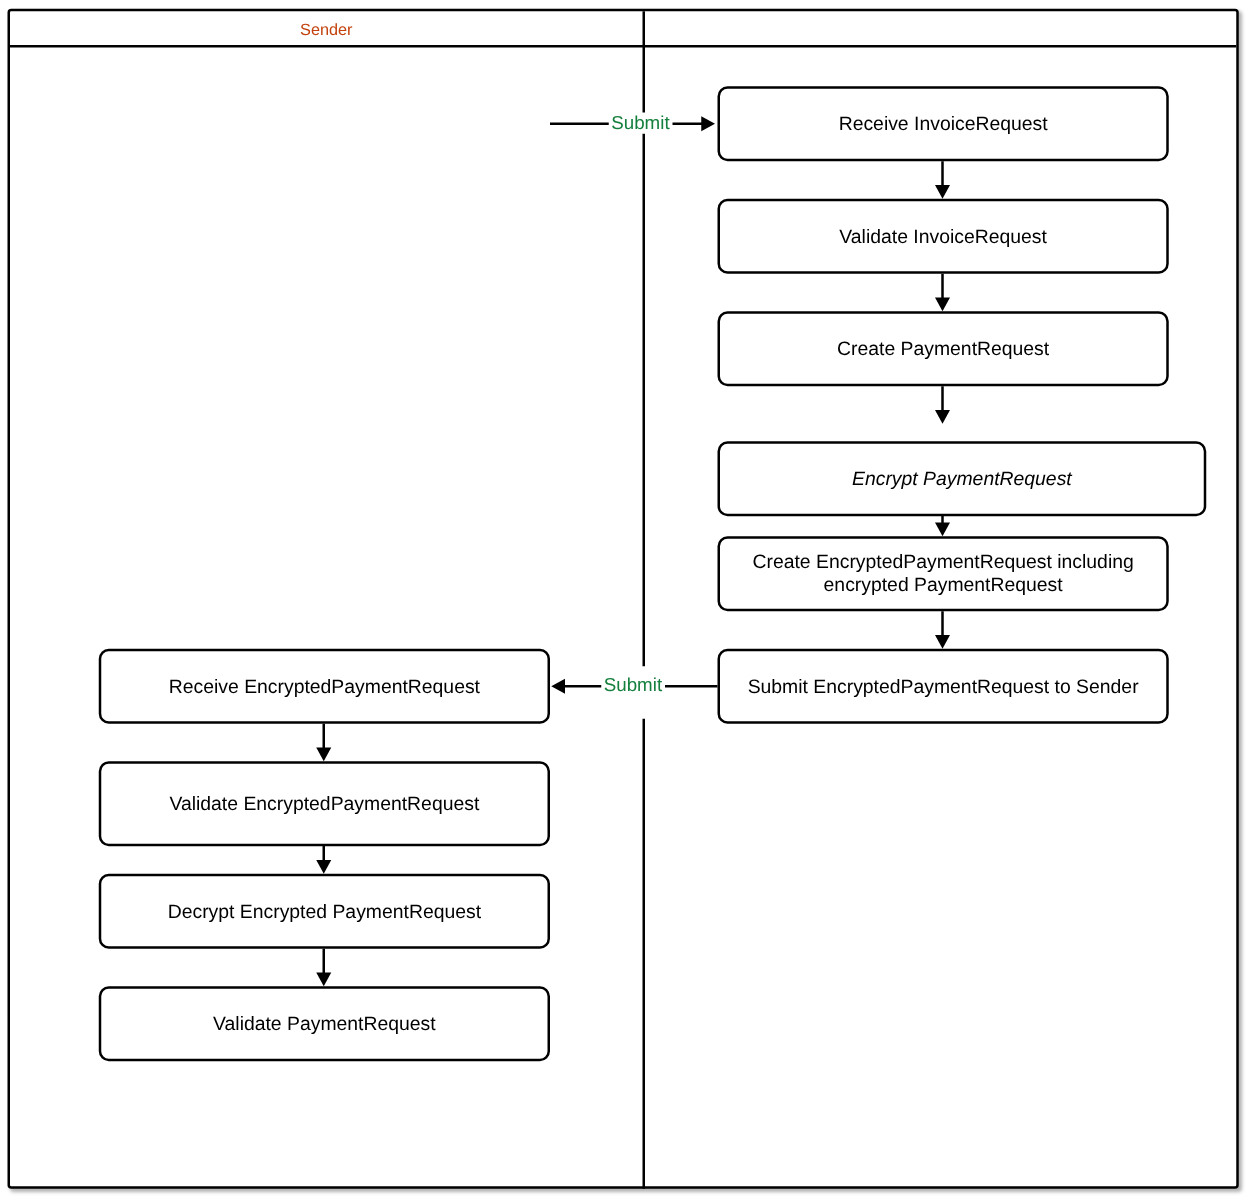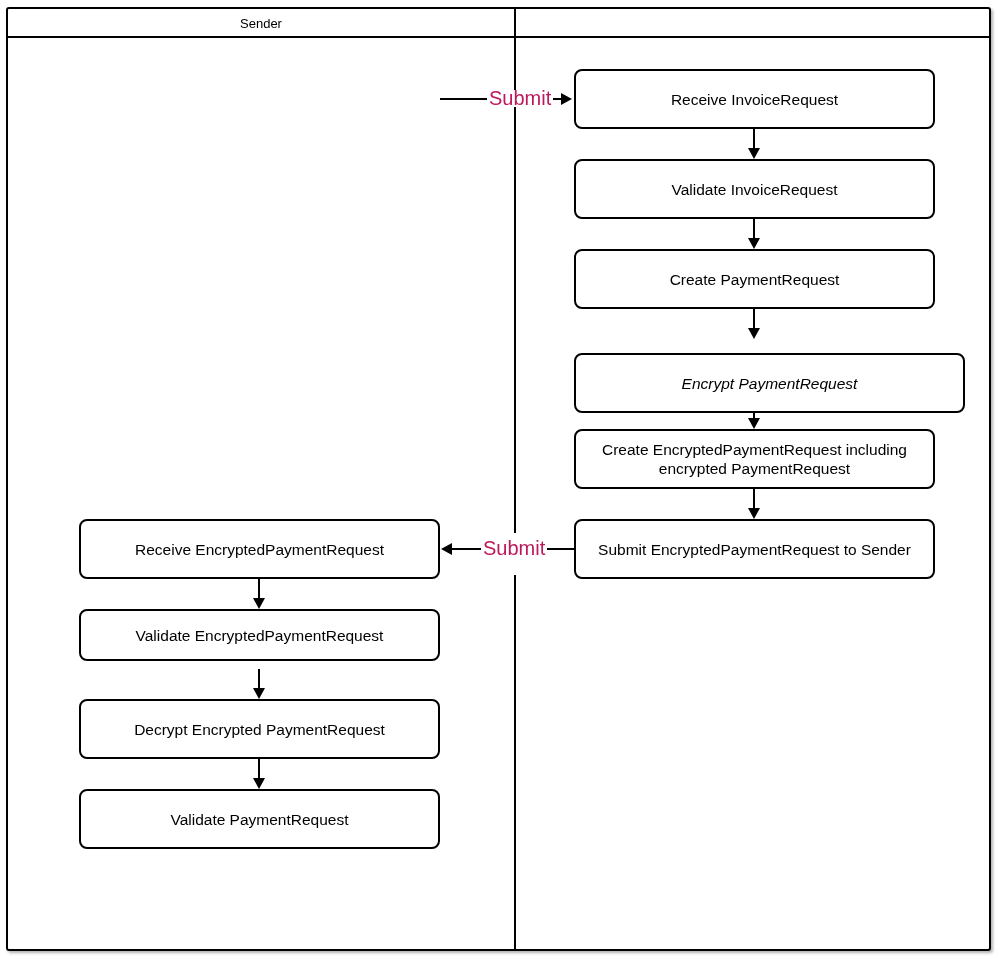--- a/index.html
+++ b/index.html
@@ -42,21 +42,21 @@
     border-bottom: 2px solid #000000;
     box-sizing: border-box;
   }
   .lane-header {
     position: absolute;
     top: 0;
     height: 29px;
     line-height: 29px;
     text-align: center;
     font-size: 13px;
-    color: #000000;
+    color: #c2410c;
     box-sizing: border-box;
   }
   .lane-header.left  { left: 0;     width: 506px; }
   .lane-header.right { left: 508px; width: 475px; }
 
   
   .lane-divider {
     position: absolute;
     left: 506px;
     top: 0;
@@ -121,23 +121,23 @@
     height: 0;
     border-top: 6px solid transparent;
     border-bottom: 6px solid transparent;
     border-right: 11px solid #000000;
     z-index: 3;
   }
 
   .edge-label {
     position: absolute;
     background: #ffffff;
-    font-size: 20px;
+    font-size: 15px;
     line-height: 17px;
-    color: #be185d;
+    color: #15803d;
     padding: 0 2px;
     white-space: nowrap;
     z-index: 5;
   }
 </style>
 </head>
 <body>
 
 <div id="canvas">
 
@@ -192,19 +192,19 @@
   <div class="node" style="left:574px; top:249px; width:361px; height:60px;">Create PaymentRequest</div>
 
   <div class="node" style="left:574px; top:353px; width:391px; height:60px;font-style:italic;">Encrypt PaymentRequest</div>
 
   <div class="node" style="left:574px; top:429px; width:361px; height:60px;">Create EncryptedPaymentRequest including encrypted PaymentRequest</div>
 
   <div class="node" style="left:574px; top:519px; width:361px; height:60px;">Submit EncryptedPaymentRequest to Sender</div>
 
   <div class="node" style="left:79px;  top:519px; width:361px; height:60px;">Receive EncryptedPaymentRequest</div>
 
-  <div class="node" style="left:79px;  top:609px; width:361px; height:52px;">Validate EncryptedPaymentRequest</div>
+  <div class="node" style="left:79px;  top:609px; width:361px; height:68px;">Validate EncryptedPaymentRequest</div>
 
   <div class="node" style="left:79px;  top:699px; width:361px; height:60px;text-align:center;">Decrypt Encrypted PaymentRequest</div>
 
   <div class="node" style="left:79px;  top:789px; width:361px; height:60px;">Validate PaymentRequest</div>
 
 </div>
 
 </body></html>

